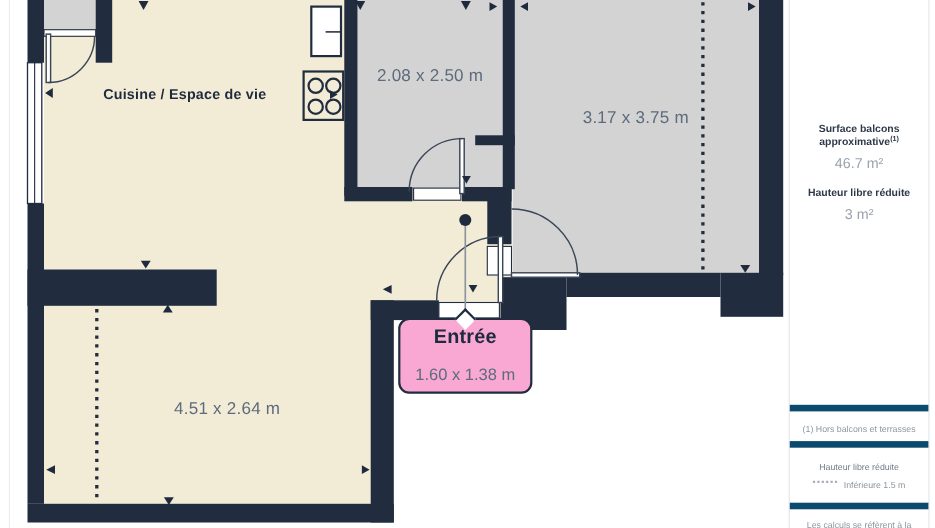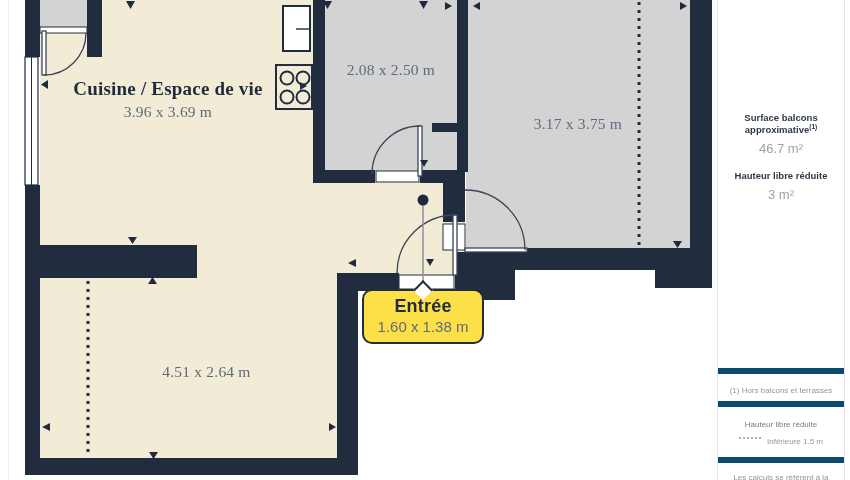--- a/index.html
+++ b/index.html
@@ -4,27 +4,27 @@
 <style>
   html,body{margin:0;padding:0;background:#fff;}
   body{font-family:"Liberation Sans", sans-serif;}
   .stage{position:relative;width:850px;height:480px;background:#fff;overflow:hidden;}
   .plan{position:absolute;left:0;top:0;width:717px;height:480px;}
   .card-edge{position:absolute;left:8px;top:0;height:480px;width:0;border-left:1px solid #ededee;}
   .fill{position:absolute;}
   .cream{background:#f2ecd7;}
   .gray{background:#d3d3d4;}
   .overlay{position:absolute;left:0;top:0;pointer-events:none;}
-  .room-label{position:absolute;text-align:center;color:#5d6b7c;font-size:15.5px;letter-spacing:.2px;font-family:Liberation Serif, serif;}
-  .room-title{color:#1f2b3d;font-weight:bold;font-size:19px;letter-spacing:.2px;}
+  .room-label{position:absolute;text-align:center;color:#5d6b7c;font-size:15.5px;letter-spacing:.2px;}
+  .room-title{color:#1f2b3d;font-weight:bold;font-size:13px;letter-spacing:.2px;}
   .room-dims{margin-top:3px;font-size:15.5px;color:#5d6b7c;}
-  .callout-box{position:absolute;left:362px;top:289px;width:122px;background:#fde047;
+  .callout-box{position:absolute;left:362px;top:289px;width:122px;background:#f9a8d4;
     border:2px solid #212c3e;border-radius:10px;text-align:center;padding:5px 0 7px;box-sizing:border-box;}
   .callout-box .room-title{font-size:18px;}
-  .callout-box .room-dims{margin-top:1px;font-size:15px;}
+  .callout-box .room-dims{margin-top:15px;font-size:15px;}
   .callout-pointer{position:absolute;left:416px;top:283px;width:12px;height:12px;background:#fff;
     border-left:2px solid #212c3e;border-top:2px solid #212c3e;transform:rotate(45deg);}
   
   .sidebar{position:absolute;left:717px;top:0;width:128px;height:480px;background:#fff;
     border-left:1px solid #e3e5e7;border-right:1px solid #e3e5e7;box-sizing:border-box;color:#2d3848;}
   .sb-main{height:368px;box-sizing:border-box;padding-top:112px;text-align:center;}
   .sb-title{font-size:9.5px;font-weight:bold;color:#2d3848;}
   .sb-title sup{font-size:6.5px;}
   .sb-value{font-size:13px;color:#9aa3ad;margin-top:6px;}
   .sb-gap{margin-top:14px;}
@@ -134,26 +134,25 @@
       </g>
 
       <g>
         <line x1="423" y1="205" x2="423" y2="288" stroke="#8b939c" stroke-width="1.5"></line>
         <circle cx="423" cy="200" r="5.5" fill="#1f2b3d"></circle>
       </g>
     </svg>
 
     <div class="room-label" style="left:58px;top:78px;width:220px;">
       <div class="room-title">Cuisine / Espace de vie</div>
-      <div class="room-dims">3.96 x 3.69 m</div>
     </div>
     <div class="room-label" style="left:323px;top:58px;width:136px;">
       <div class="room-dims">2.08 x 2.50 m</div>
     </div>
-    <div class="room-label" style="left:465px;top:112px;width:226px;">
+    <div class="room-label" style="left:465px;top:96px;width:226px;">
       <div class="room-dims">3.17 x 3.75 m</div>
     </div>
     <div class="room-label" style="left:94px;top:360px;width:225px;">
       <div class="room-dims">4.51 x 2.64 m</div>
     </div>
 
     <div class="callout-box">
       <div class="room-title">Entrée</div>
       <div class="room-dims">1.60 x 1.38 m</div>
     </div>

